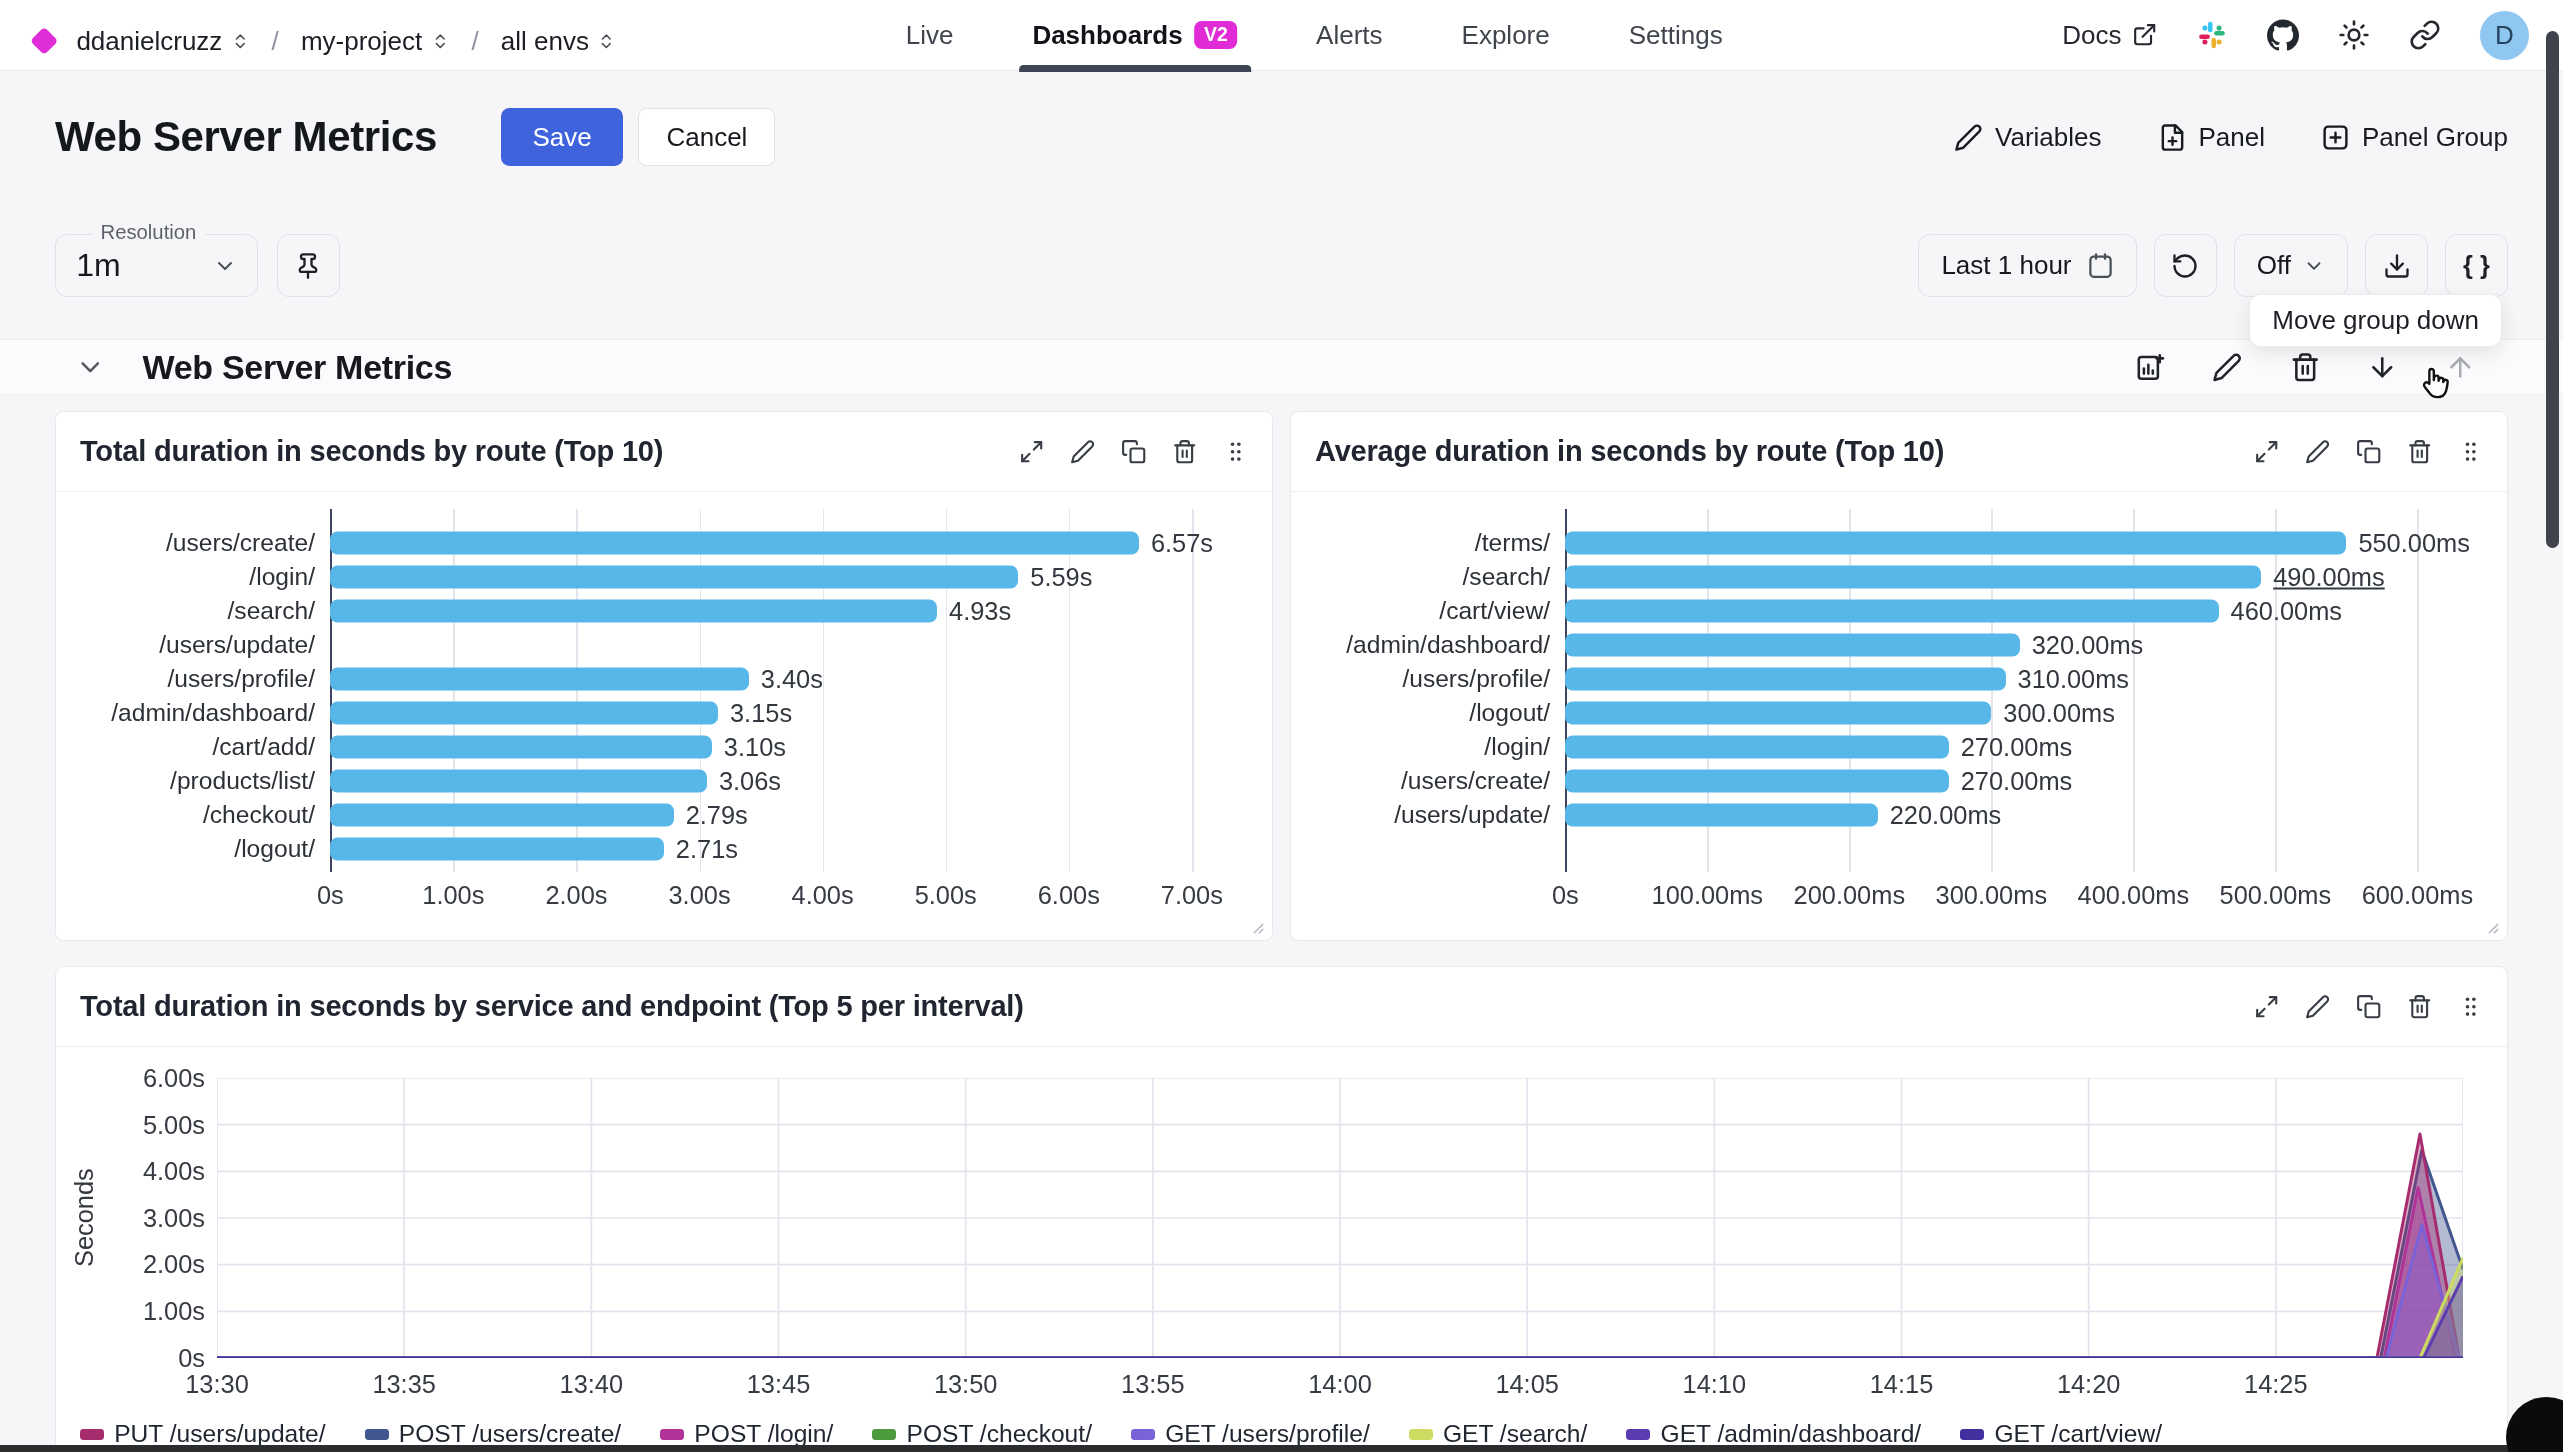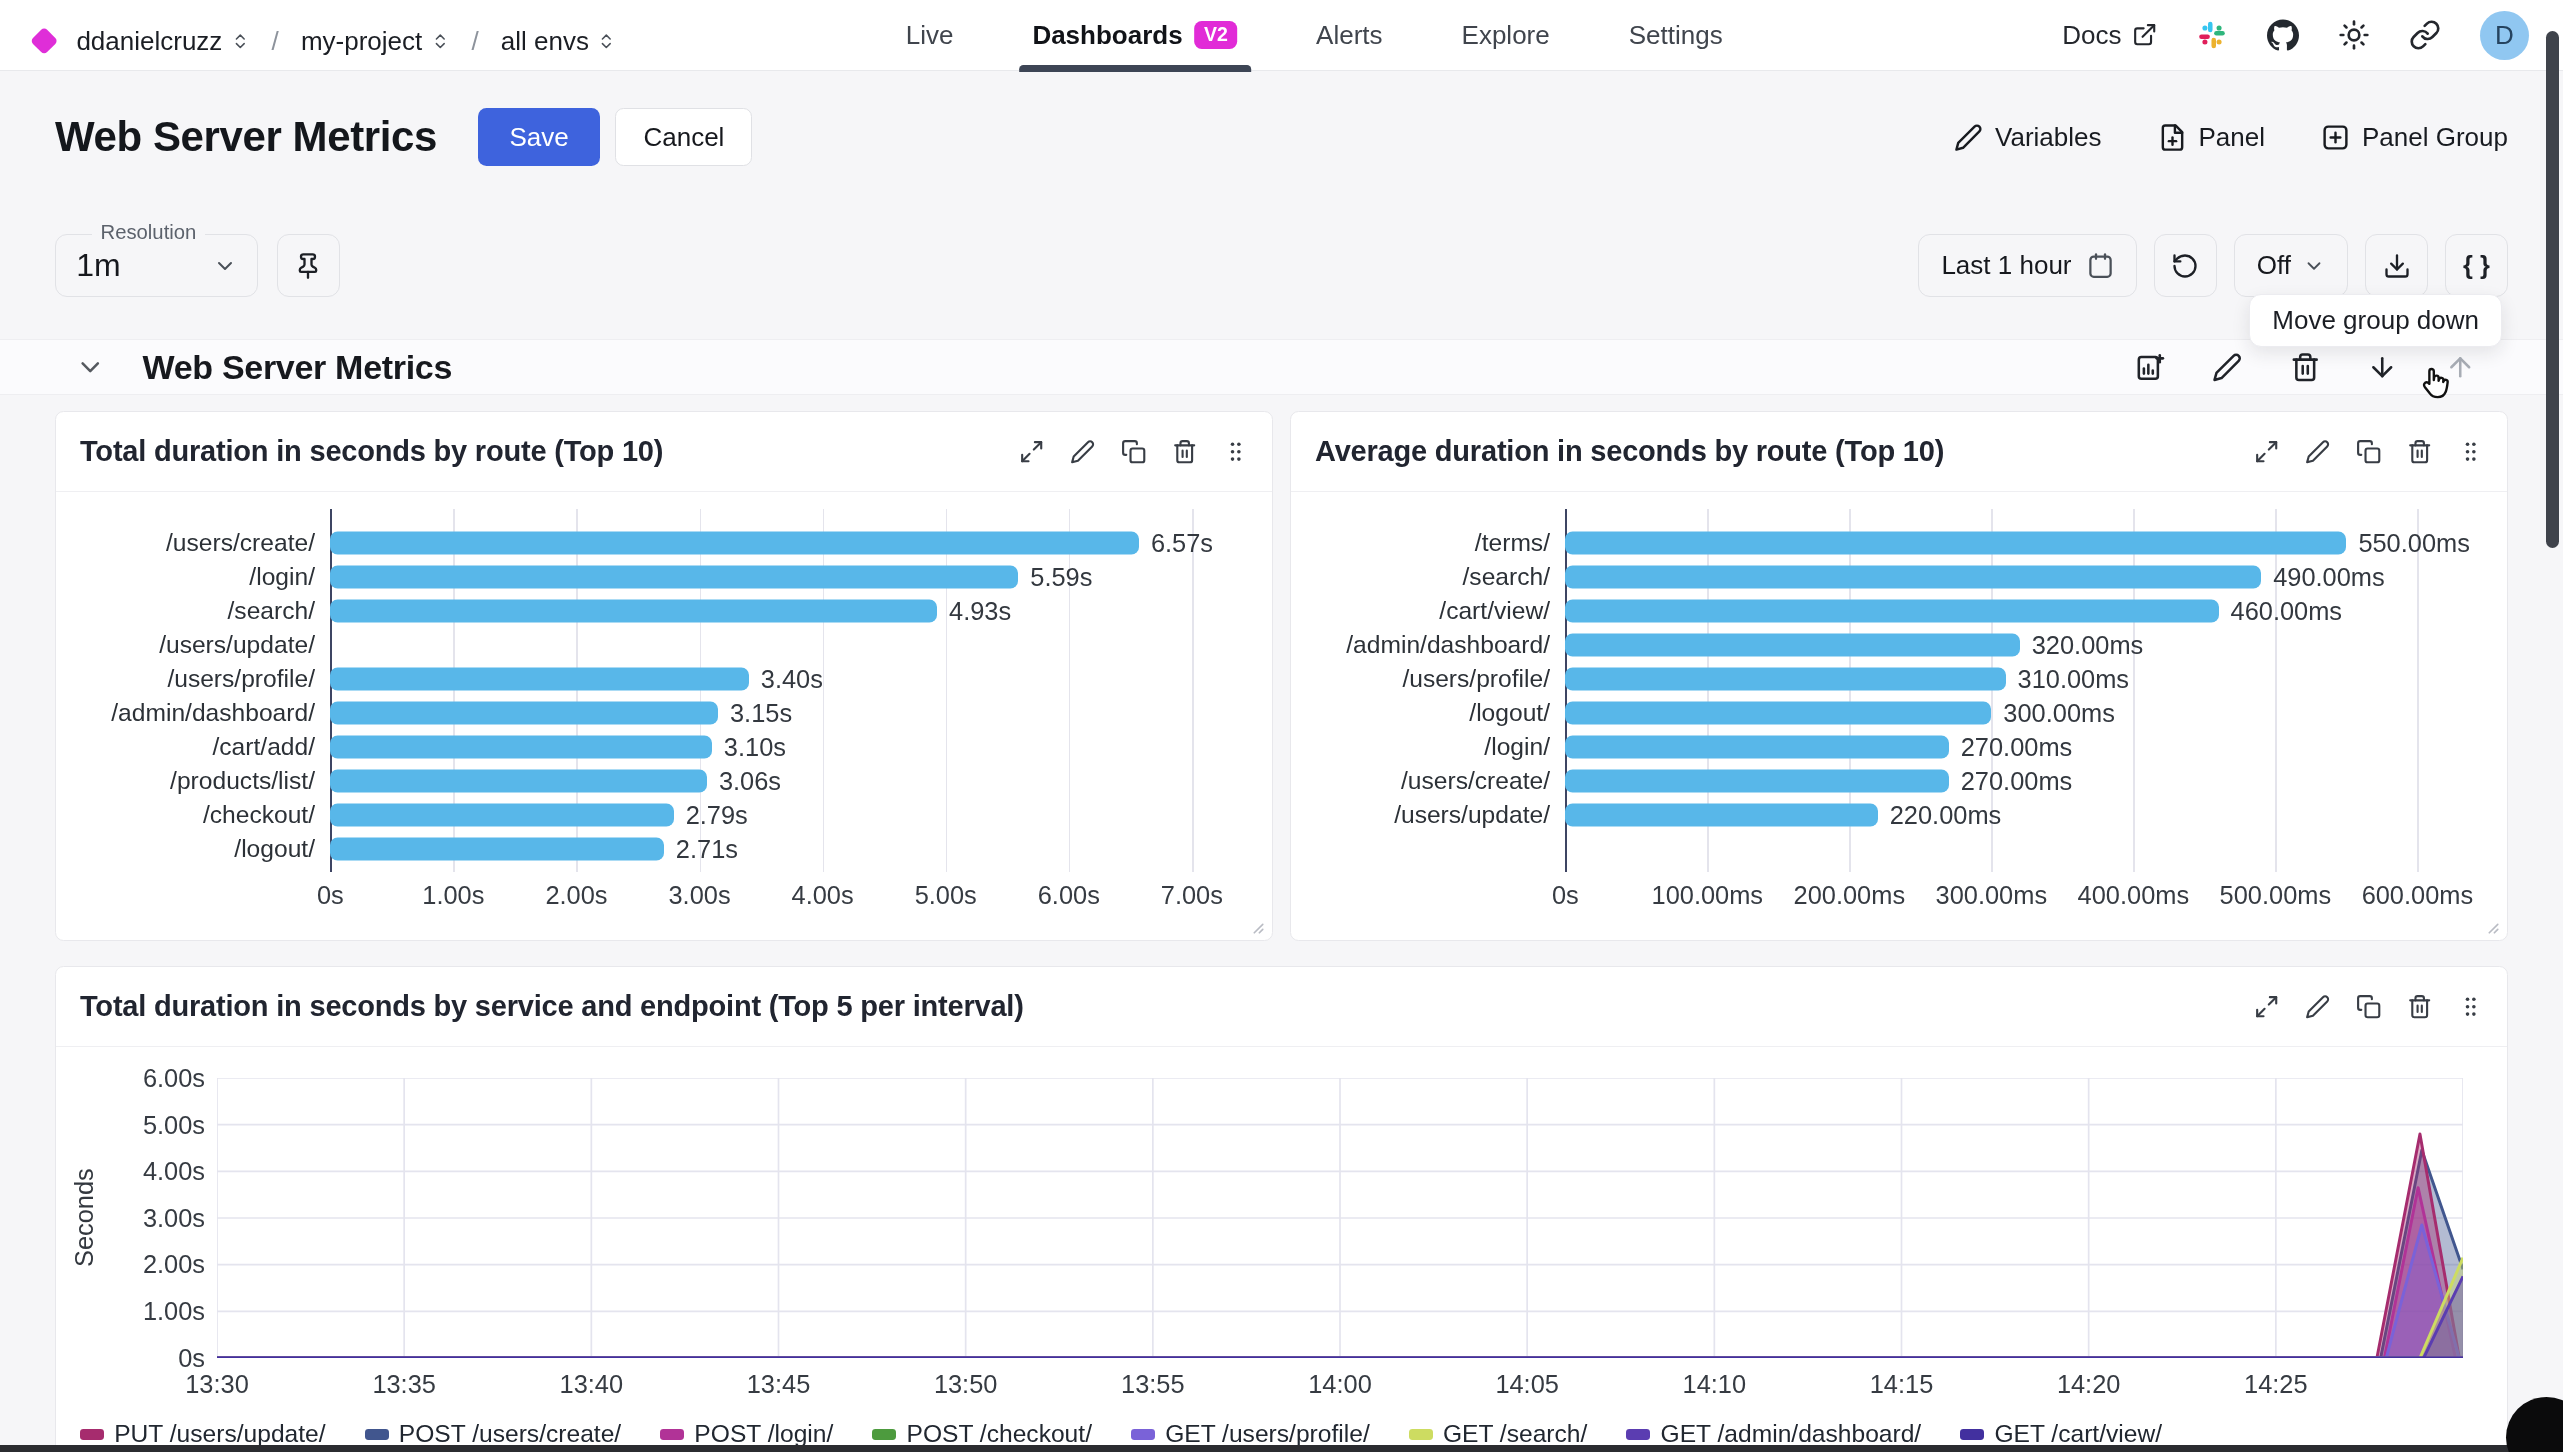--- a/index.html
+++ b/index.html
@@ -30,21 +30,21 @@
   .docs{ display:flex; align-items:center; gap:10.2px; font-size:26px; cursor:pointer;}
   .tb-icon{ width:32px; height:32px; cursor:pointer;}
   .avatar{ width:49px; height:49px; border-radius:50%; background:#90c7f1; color:#25435f;
     display:flex; align-items:center; justify-content:center; font-size:26px; cursor:pointer;}
 
   
   .title-row{ position:absolute; top:108px; left:55px; right:55px; display:flex; align-items:center;}
   .page-title{ font-size:42px; font-weight:700; letter-spacing:-0.4px; color:#14171c;}
   .btn{ font-size:26px; border-radius:8.5px; cursor:pointer; border:1.7px solid transparent;
     display:inline-flex; align-items:center; justify-content:center; font-family:inherit;}
-  .btn-save{ margin-left:41px; padding:12.7px 30.5px; background:#3e63dd; color:#fff;}
+  .btn-save{ margin-left:64px; padding:12.7px 30.5px; background:#3e63dd; color:#fff;}
   .btn-cancel{ margin-left:15.3px; padding:12.7px 27px; background:#fff; border-color:#e0e1e5; color:#16181d;}
   .hdr-actions{ margin-left:auto; display:flex; gap:56px;}
   .hdr-action{ display:flex; align-items:center; gap:12px; font-size:26px; color:#181b20; cursor:pointer;}
   .hdr-action svg{ width:29px; height:29px;}
 
   
   .controls{ position:absolute; top:234px; left:55px; right:55px; display:flex; align-items:center;}
   .res-box{ width:203px; height:63px; border:1.7px solid #e1e2e6; border-radius:12px; position:relative;
     display:flex; align-items:center; padding:0 20.3px; cursor:pointer;}
   .res-label{ position:absolute; top:-13.6px; left:36px; background:#f6f6f8; padding:0 8.5px; font-size:20.3px; color:#5c626c;}
@@ -520,21 +520,21 @@
             <div class="hbar-label">/terms/</div>
             <div class="hbar-track">
               <div class="hbar-bar" style="width: 84.6154%; background: rgb(88, 183, 233);"></div>
               <span class="hbar-val" style="left: calc(84.6154% + 12px);">550.00ms</span>
             </div>
           </div>
           <div class="hbar-row">
             <div class="hbar-label">/search/</div>
             <div class="hbar-track">
               <div class="hbar-bar" style="width: 75.3846%; background: rgb(88, 183, 233);"></div>
-              <span class="hbar-val" style="left: calc(75.3846% + 12px);">490.00ms</span>
+              <span class="hbar-val" style="left: calc(75.3846% + 12px); text-decoration: underline;">490.00ms</span>
             </div>
           </div>
           <div class="hbar-row">
             <div class="hbar-label">/cart/view/</div>
             <div class="hbar-track">
               <div class="hbar-bar" style="width: 70.7692%; background: rgb(88, 183, 233);"></div>
               <span class="hbar-val" style="left: calc(70.7692% + 12px);">460.00ms</span>
             </div>
           </div>
           <div class="hbar-row">

